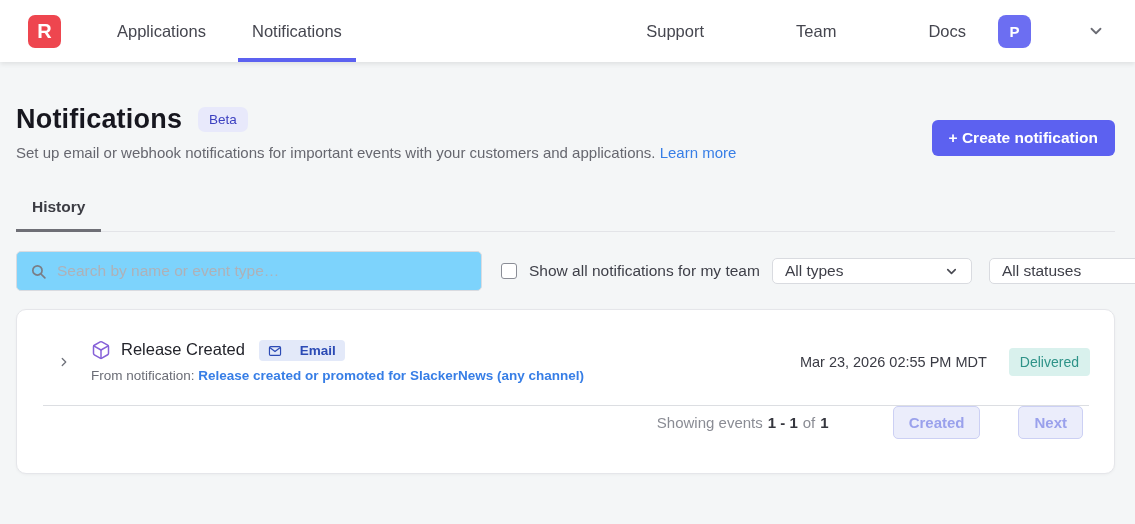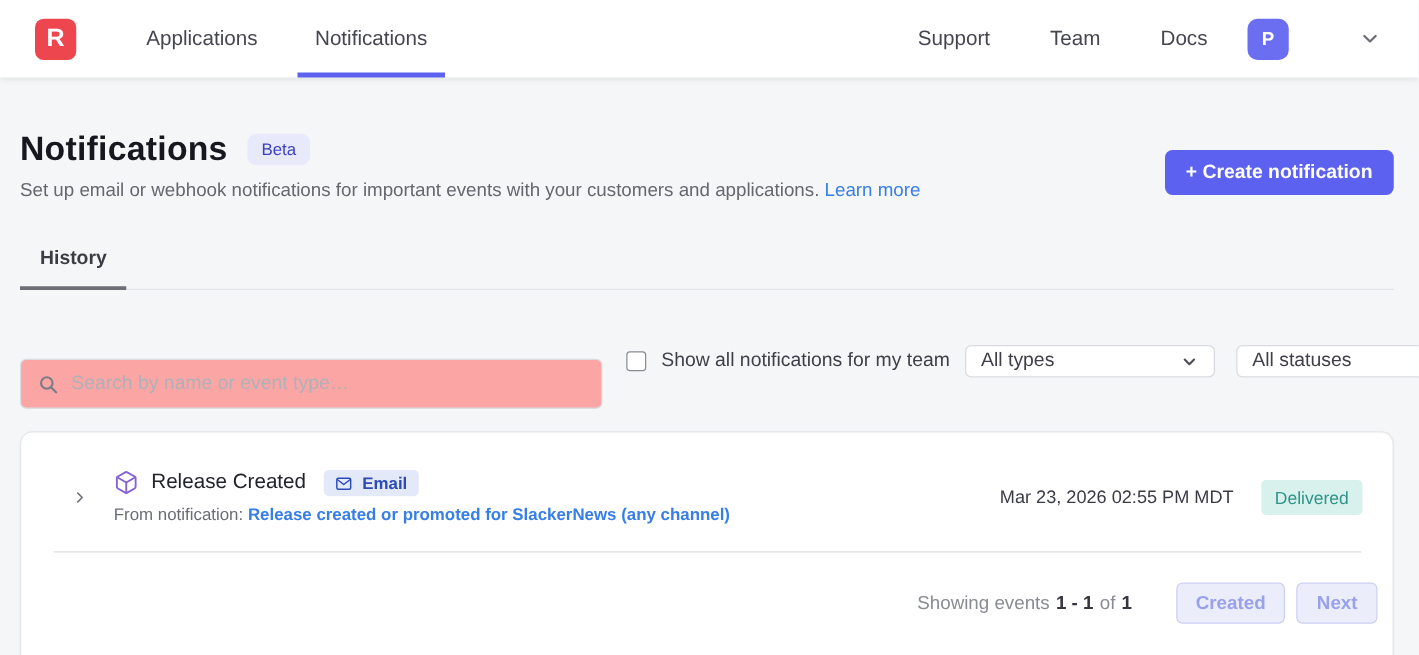--- a/index.html
+++ b/index.html
@@ -11,21 +11,21 @@
   .header { height:62px; background:#fff; display:flex; align-items:stretch;
             padding:0 30px 0 28px; box-shadow:0 2px 5px rgba(0,0,0,.09); position:relative; z-index:5; }
   .logo { width:33px; height:33px; border-radius:7px; background:var(--logo-red,#ee464f);
           color:#fff; font-weight:800; font-size:20px; display:flex; align-items:center;
           justify-content:center; align-self:center; margin-right:42px; }
   .main-nav { display:flex; }
   .nav-item { display:flex; align-items:center; padding:4px 14px 0; margin-right:18px;
               color:#45464f; font-size:16.5px; border-bottom:4px solid transparent; cursor:pointer; }
   .nav-item.active { border-bottom-color:var(--accent,#4b51ec); }
   .right-nav { margin-left:auto; display:flex; align-items:center; gap:48px; }
-  .right-nav .nav-link { color:#45464f; font-size:16.5px; cursor:pointer; }
+  .right-nav .nav-link { color:#45464f; font-size:16.5px; cursor:pointer;margin-left:44px; }
   .avatar { width:33px; height:33px; border-radius:8px; background:var(--avatar-purple,#6c6ef2);
             color:#fff; font-size:15px; font-weight:700; display:flex; align-items:center;
             justify-content:center; margin-left:-16px; }
   .caret { margin-left:8px; display:flex; align-items:center; color:#6b6c74; cursor:pointer; }
 
   
   .main { padding:0 20px 0 16px; }
   .page-head { display:flex; justify-content:space-between; align-items:flex-start; margin-top:42px; }
   .title-line { display:flex; align-items:center; gap:16px; }
   .page-title { font-size:27px; font-weight:800; color:#17171f; letter-spacing:.2px; }
@@ -38,22 +38,22 @@
                 border-radius:6px; cursor:pointer; }
 
   
   .tabs { display:flex; margin-top:27px; border-bottom:1px solid #e3e4e8; }
   .tab { padding:10px 16px 13px; font-size:15.5px; color:#55565e; border-bottom:3px solid transparent;
          margin-bottom:-1px; cursor:pointer; }
   .tab.active { font-weight:700; color:#3c3d44; border-bottom-color:#6e6f76; }
 
   
   .filter-bar { display:flex; align-items:center; margin-top:19px; }
-  .search-box { width:466px; height:40px; background:#fca5a5; border:1px solid #d9dbe0;
-                border-radius:5px; display:flex; align-items:center; padding:0 13px; flex-shrink:0;margin-top:36px; }
+  .search-box { width:466px; height:40px; background:#7dd3fc; border:1px solid #d9dbe0;
+                border-radius:5px; display:flex; align-items:center; padding:0 13px; flex-shrink:0; }
   .search-box svg { flex-shrink:0; color:#7a7d85; }
   .search-box input { border:none; outline:none; flex:1; margin-left:10px; font-size:15.5px;
                       font-family:inherit; color:#3e3f48; background:transparent; }
   .search-box input::placeholder { color:#aeb1b8; }
   .checkbox { width:16px; height:16px; border:1.5px solid #8a8d96; border-radius:3px;
               background:#fff; margin-left:19px; flex-shrink:0; cursor:pointer; }
   .check-label { margin-left:12px; font-size:15.5px; color:#3e3f48; white-space:nowrap; cursor:pointer; }
   .select { width:200px; height:26px; background:#fff; border:1px solid #d9dbe0; border-radius:5px;
             display:flex; align-items:center; justify-content:space-between; padding:0 12px;
             font-size:15.5px; color:#3e3f48; margin-left:12px; flex-shrink:0; cursor:pointer; }
@@ -63,34 +63,34 @@
   
   .card { margin-top:18px; background:#fff; border:1px solid #e5e6ea; border-radius:10px;
           box-shadow:0 1px 3px rgba(0,0,0,.04); padding:30px 0 34px; }
   .event-row { display:flex; align-items:center; padding:0 24px; }
   .expander { width:22px; display:flex; justify-content:center; color:#6f727b; cursor:pointer;
               margin-left:12px; margin-right:16px; background:none; border:none; }
   .event-main { display:flex; flex-direction:column; }
   .event-title-line { display:flex; align-items:flex-start; gap:10px; }
   .pkg-icon { color:var(--icon-purple,#8661d8); display:flex; }
   .event-title { font-size:16.5px; font-weight:500; color:#23242b; }
-  .email-badge { display:flex; align-items:center; gap:8px; background:var(--email-badge-bg,#e3e9f9);
+  .email-badge { display:flex; align-items:center; gap:18px; background:var(--email-badge-bg,#e3e9f9);
                  color:var(--email-badge-text,#2c4bb5); font-size:13.5px; font-weight:700;
                  padding:3px 9px; border-radius:4px; margin-left:4px; }
   .event-from { margin-top:7px; font-size:13.5px; color:#6b6d76; }
   .event-from a { color:var(--link-blue,#3277e8); font-weight:700; text-decoration:none; cursor:pointer; }
   .event-right { margin-left:auto; display:flex; align-items:center; gap:22px; }
   .event-date { font-size:14.5px; color:#3a3b44; white-space:nowrap; }
   .status-badge { background:var(--delivered-bg,#d9f1ed); color:var(--delivered-text,#2e9388);
                   font-size:14px; padding:6px 11px; border-radius:4px; }
 
   .card-divider { border:none; border-top:1px solid #dcdee2; margin:22px 25px 0 26px; }
 
-  .pagination { display:flex; align-items:center; justify-content:flex-end; margin-top:24px;
-                padding-right:12px; }
+  .pagination { display:flex; align-items:center; justify-content:flex-end; margin-top:0;
+                padding-right:31px;gap:29px; }
   .showing { display:flex; align-items:center; gap:5px; font-size:15px; color:#8a8c94;
              margin-right:26px; }
   .showing b { color:#35363e; font-weight:700; }
   .page-btn { background:#ebedfb; border:1px solid #ccd0f4; color:#9aa1ec; font-weight:700;
               font-family:inherit; font-size:15px; padding:7px 15px; border-radius:5px;
               margin-left:9px; cursor:default; }
 </style>
 </head>
 <body>
 

